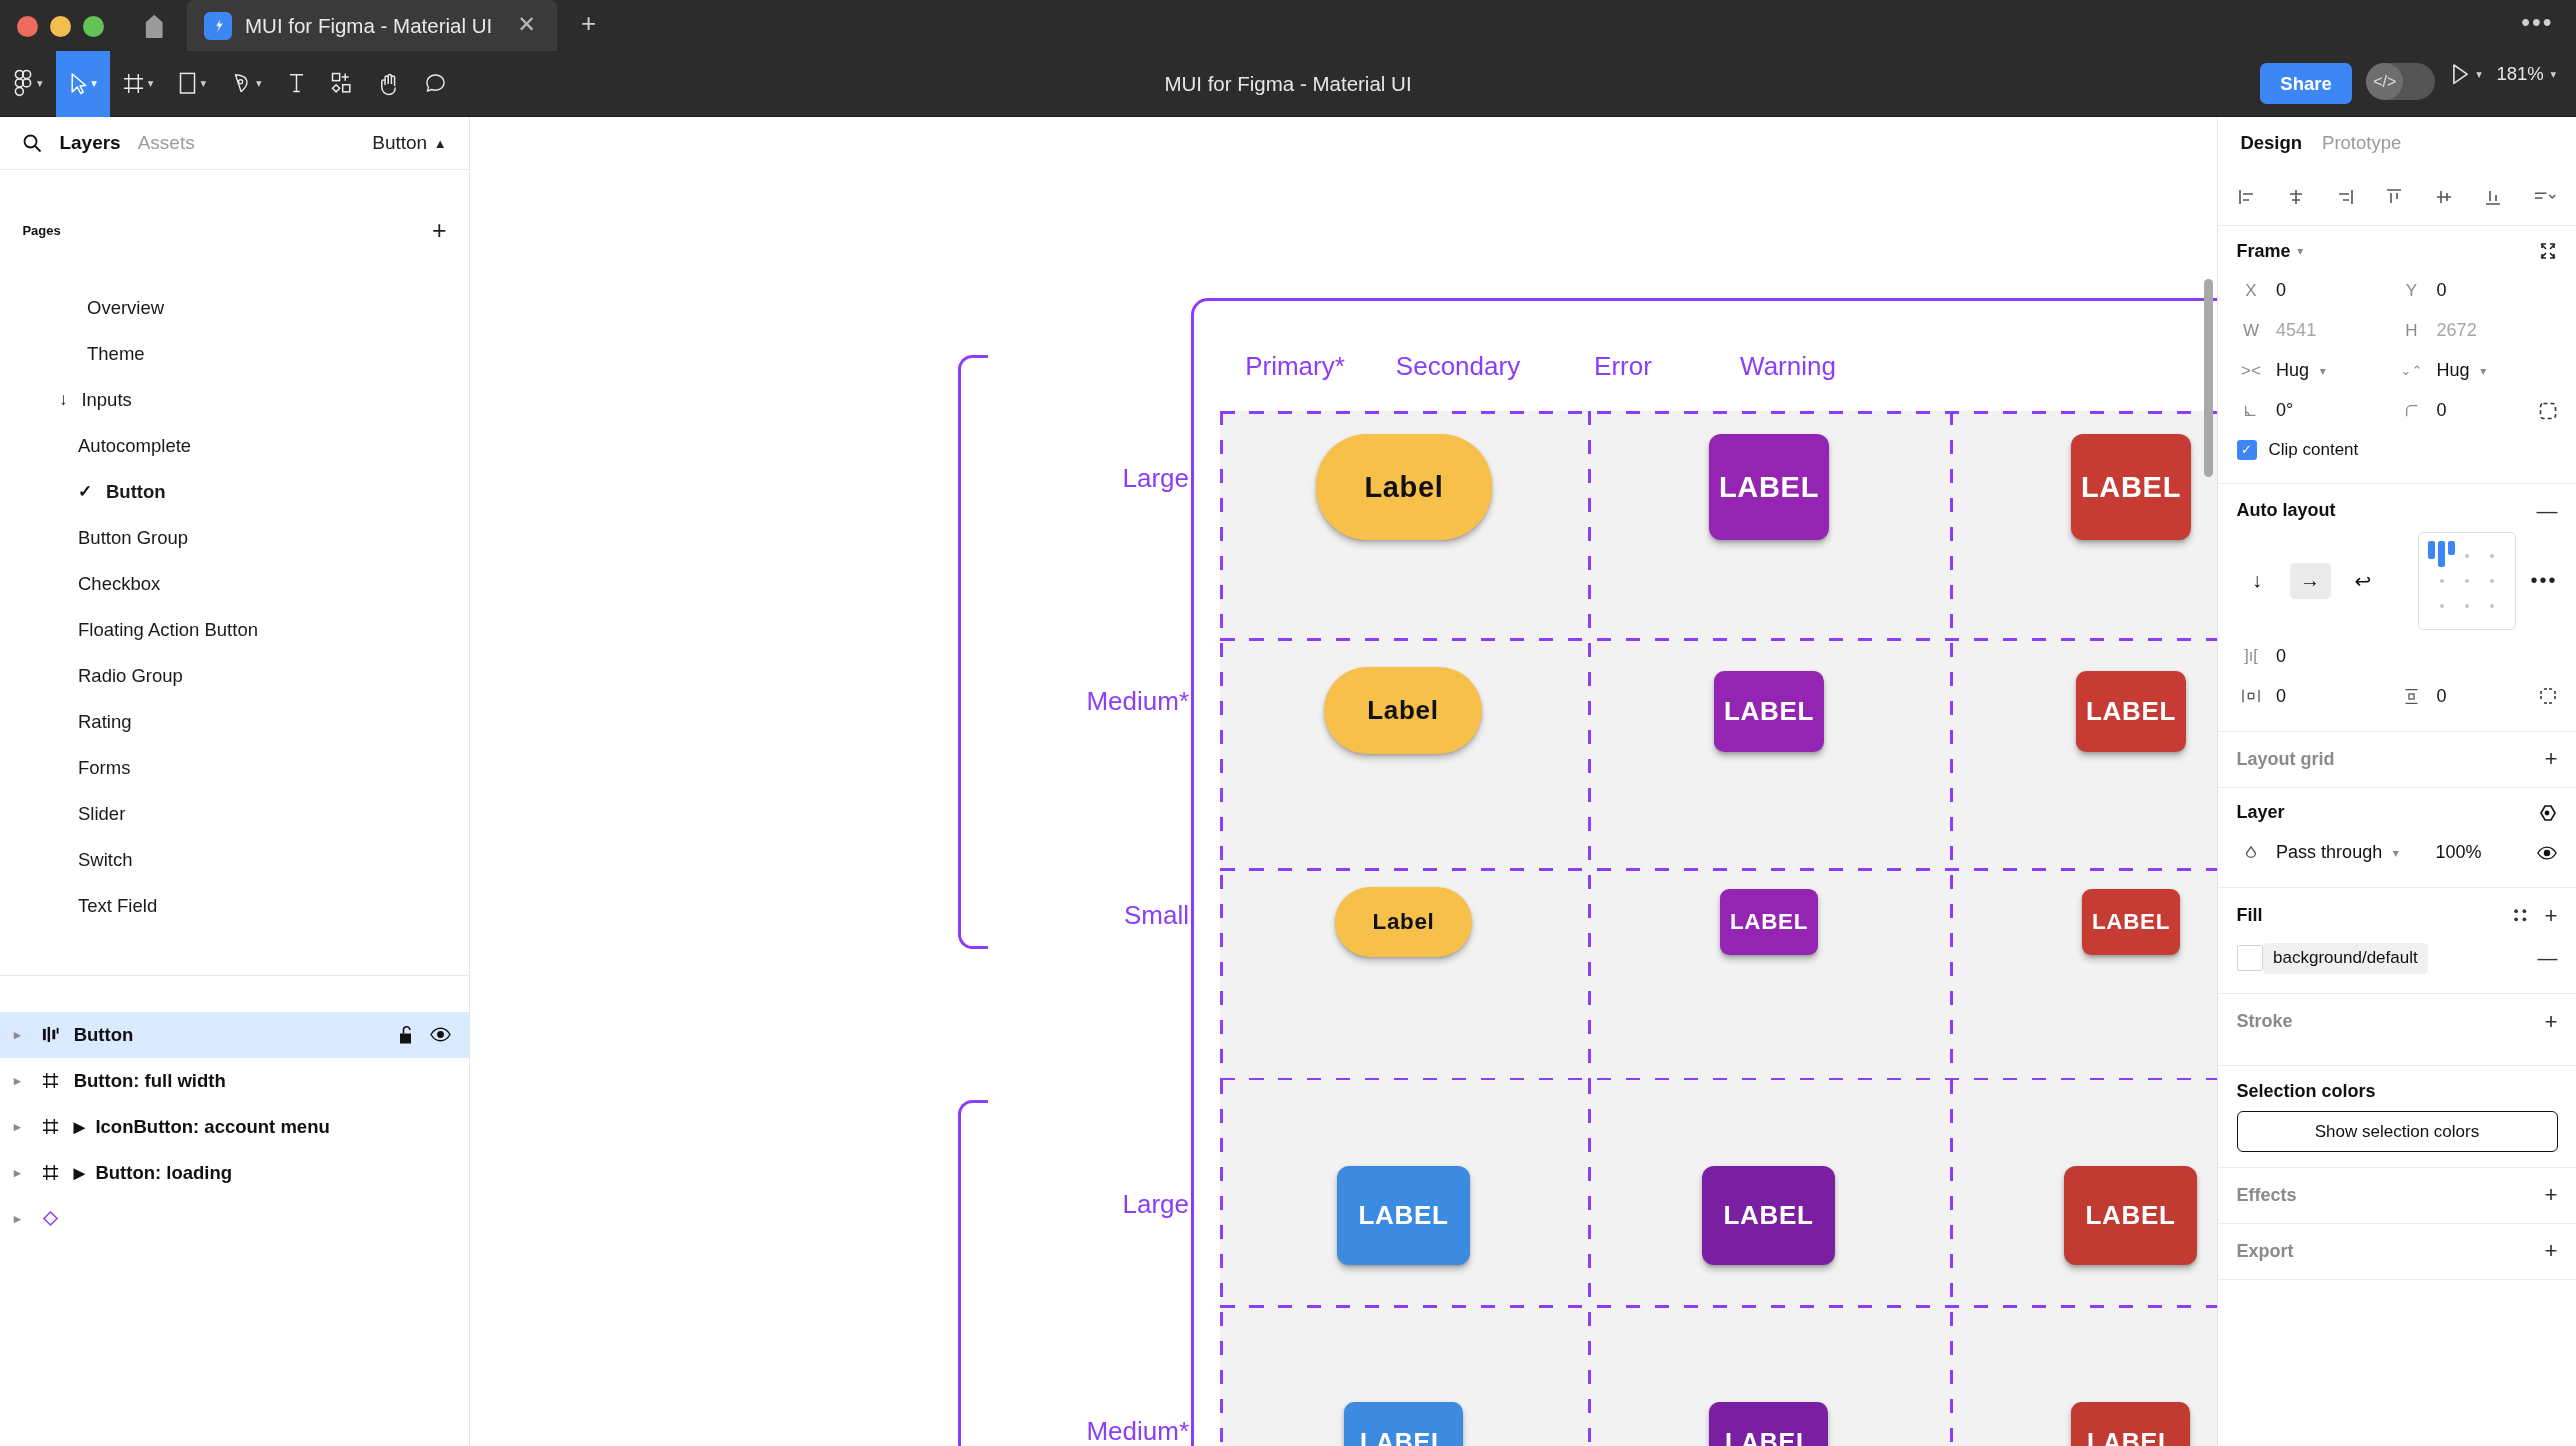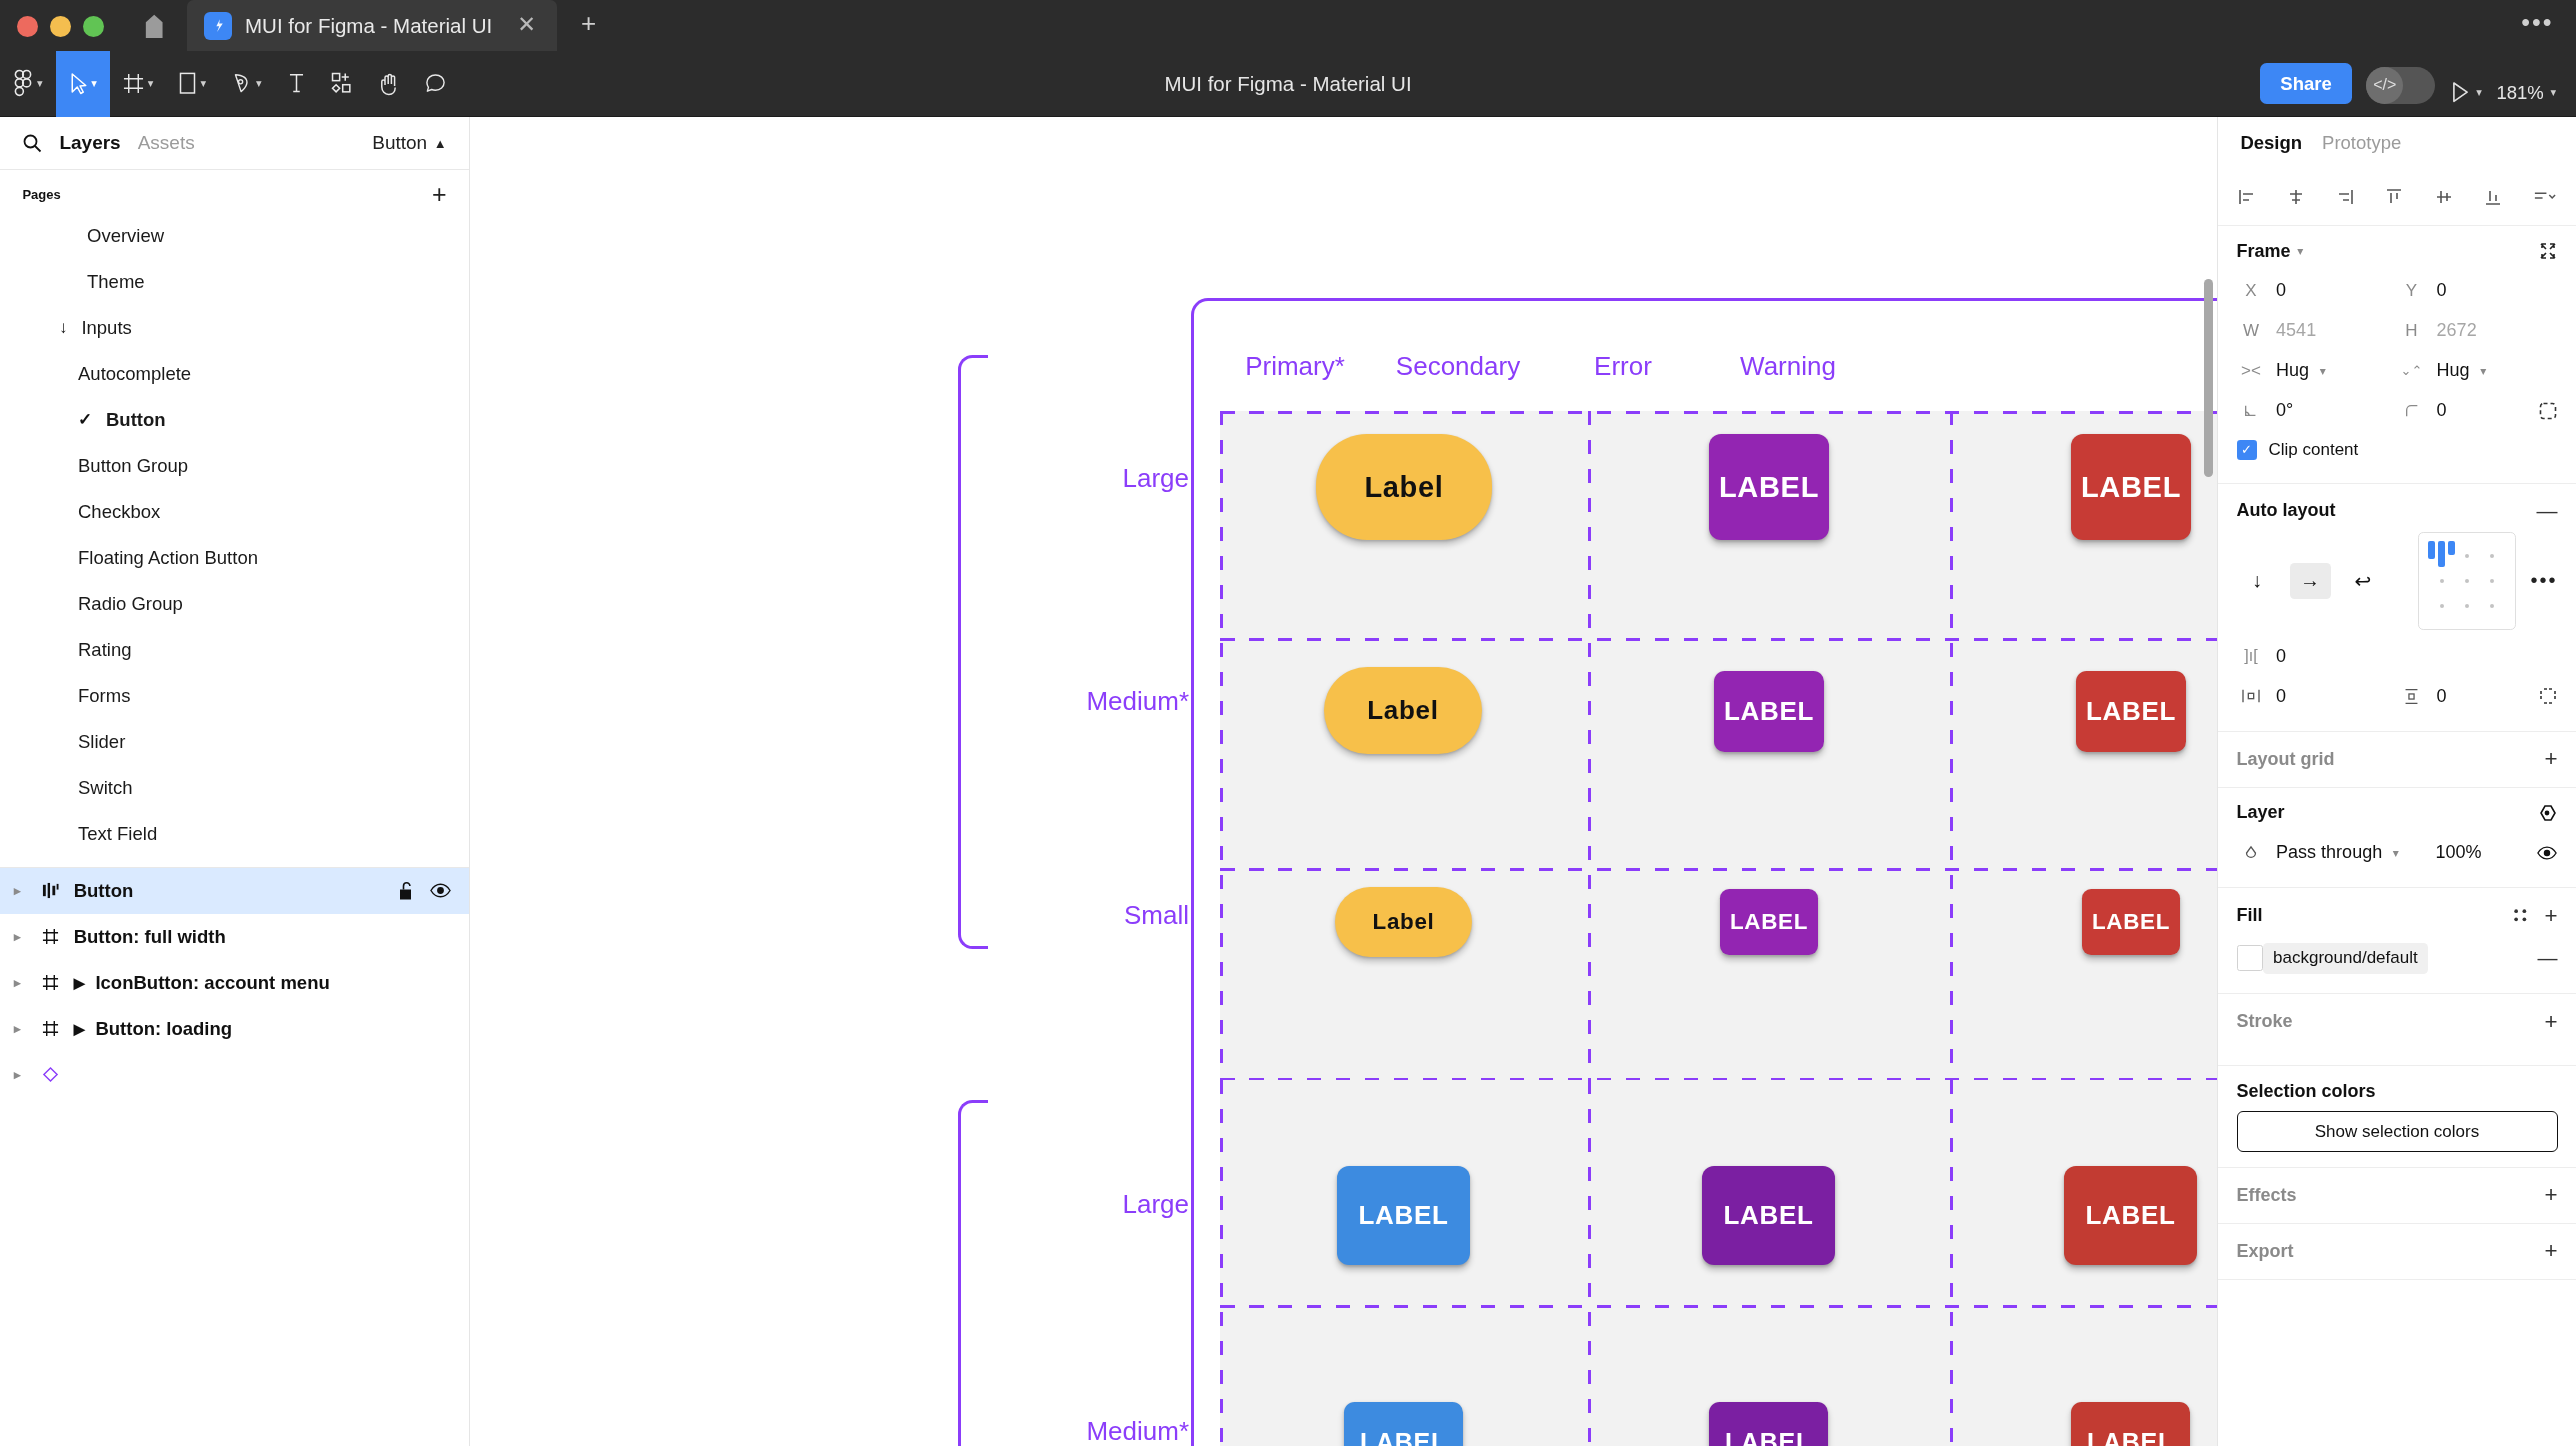--- a/index.html
+++ b/index.html
@@ -29,32 +29,32 @@
   .newtab { color: #cfcfcf; font-size: 26px; padding: 0 24px 12px 24px; cursor: pointer; }
   .tabbar-right { margin-left: auto; padding: 0 22.4px 14.5px 0; color: #cfcfcf; font-size: 25px; letter-spacing: 2px; cursor: pointer; }
 
   
   .toolbar { height: 66px; background: #2c2c2c; display: flex; align-items: center; flex: none; position: relative; border-bottom: 0.7px solid #1b1b1b; }
   .tools { display: flex; align-items: center; height: 66px; }
   .tool { height: 66px; display: flex; align-items: center; justify-content: center; gap: 4px; padding: 0 13px; cursor: pointer; }
   .tool.active { background: #3d87f5; }
   .caret { color: #cfcfcf; font-size: 11.2px; }
   .doc-title { position: absolute; left: 0; right: 0; text-align: center; color: #e6e6e6; font-size: 20.5px; pointer-events: none; }
-  .tb-right { margin-left: auto; display: flex; align-items: flex-end; gap: 14.5px; padding-right: 20px; }
+  .tb-right { margin-left: auto; display: flex; align-items: flex-start; gap: 14.5px; padding-right: 20px; }
   .share-btn { background: #3d87f5; color: #fff; font-size: 18.5px; font-weight: bold; padding: 9.2px 20px; border-radius: 6.6px; cursor: pointer; }
   .code-toggle { width: 69px; height: 37px; border-radius: 18.5px; background: #555; display: flex; align-items: center; cursor: pointer; }
   .code-knob { width: 37px; height: 37px; border-radius: 50%; background: #6e6e6e; display: flex; align-items: center; justify-content: center; color: #e0e0e0; font-size: 16px; }
   .play-grp { display: flex; align-items: center; gap: 6.6px; color: #e0e0e0; cursor: pointer; }
   .zoom-grp { display: flex; align-items: center; gap: 6.6px; color: #e6e6e6; font-size: 18.5px; cursor: pointer; }
 
   
   .body { flex: 1; display: flex; min-height: 0; background: #fff; }
 
   
-  .left { width: 470px; background: #fff; border-right: 0.7px solid #e5e5e5; display: flex; flex-direction: column; flex: none; }
+  .left { width: 470px; background: #fff; border-right: 0.7px solid #e5e5e5; display: flex; flex-direction: column; flex: none; gap: 36px; }
   .left-head { height: 53px; display: flex; align-items: center; gap: 17px; padding: 0 22.4px; border-bottom: 0.7px solid #e8e8e8; flex: none; }
   .lh-tab { font-size: 19px; color: #9b9b9b; cursor: pointer; }
   .lh-tab.active { color: #111; font-weight: bold; }
   .lh-right { margin-left: auto; display: flex; align-items: center; gap: 6.6px; font-size: 19px; color: #222; cursor: pointer; }
   .pages-head { display: flex; align-items: center; padding: 16px 22.4px 9.2px 22.4px; flex: none; }
   .pages-title { font-size: 13px; font-weight: bold; color: #111; }
   .plus { margin-left: auto; font-size: 25px; color: #222; line-height: 0.7; cursor: pointer; }
   .page-list { flex: none; }
   .page-item { height: 46px; display: flex; align-items: center; font-size: 18.5px; color: #1a1a1a; padding-left: 22.4px; cursor: pointer; }
   .page-item .chk { width: 28px; font-size: 17px; color: #111; flex: none; }

